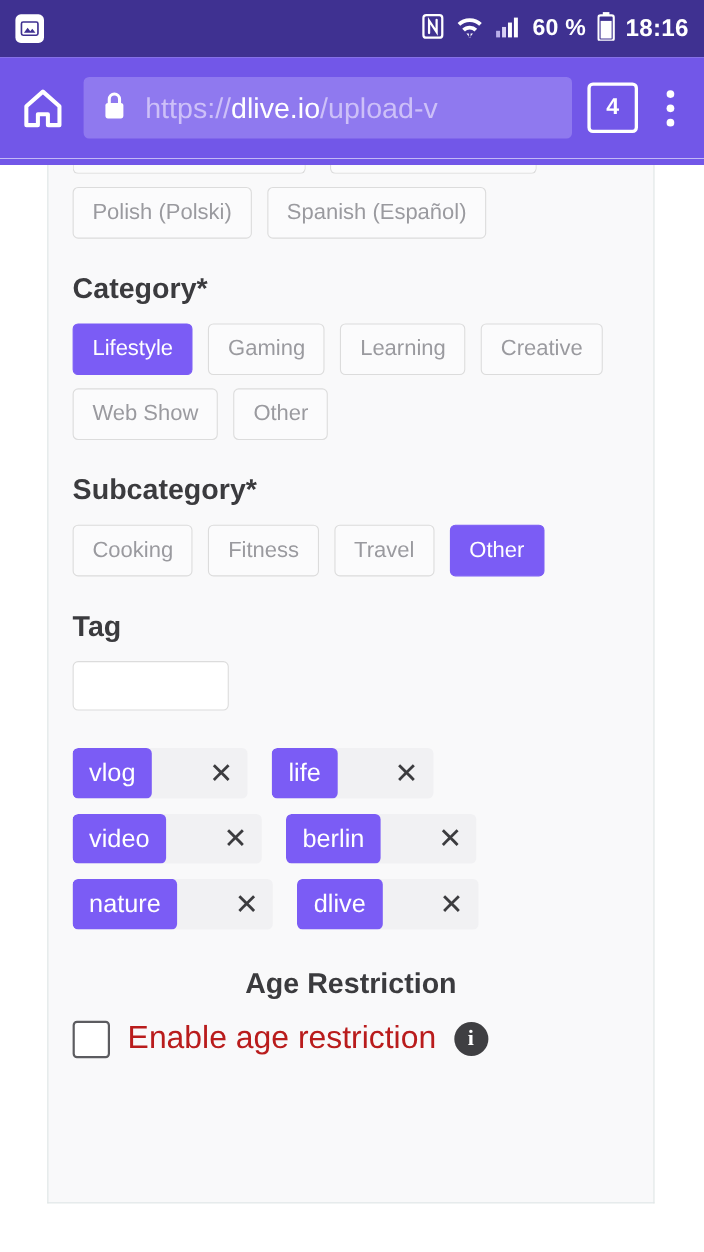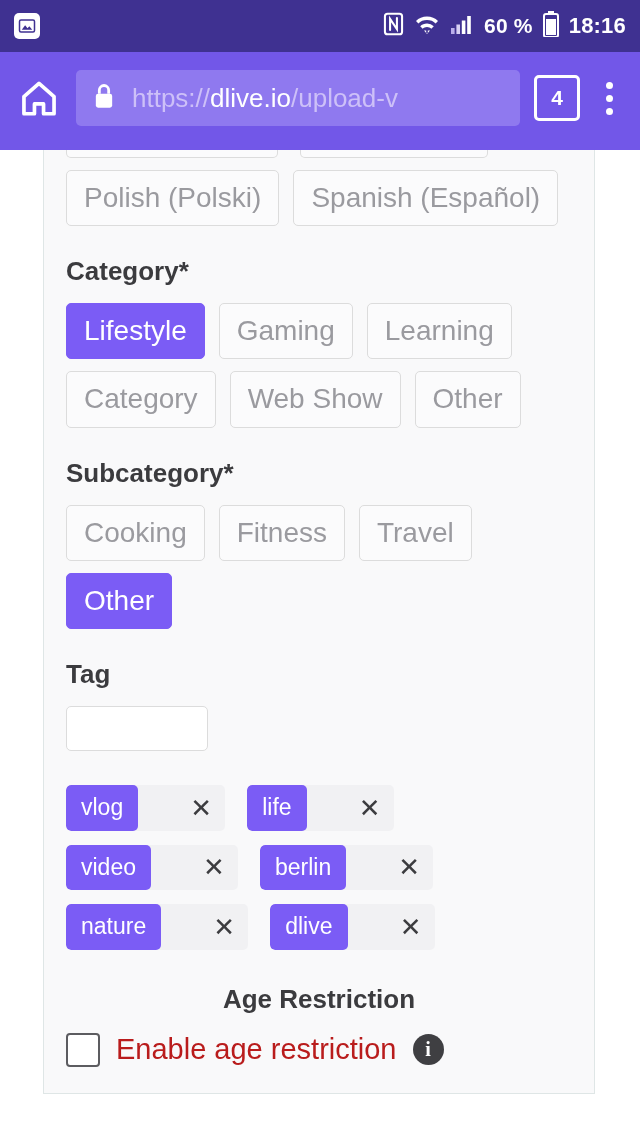--- a/index.html
+++ b/index.html
@@ -140,21 +140,21 @@
   .chip-row {
     display: flex;
     flex-wrap: wrap;
     gap: 12px 14px;
   }
   .opt-btn {
     border: 1px solid #dcdcdc;
     background: #fbfbfc;
     border-radius: 5px;
     color: #9a9a9f;
-    font-size: 28px;
+    font-size: 20px;
     padding: 11px 17px;
     line-height: 1.15;
     box-sizing: border-box;
     white-space: nowrap;
   }
   .opt-btn.selected {
     background: #7b5cf5;
     border-color: #7b5cf5;
     color: #ffffff;
   }
@@ -336,21 +336,21 @@
         <div class="opt-btn">Polish (Polski)</div>
         <div class="opt-btn">Spanish (Español)</div>
       </div>
 
       
       <div class="section-title">Category*</div>
       <div class="chip-row">
         <div class="opt-btn selected">Lifestyle</div>
         <div class="opt-btn">Gaming</div>
         <div class="opt-btn">Learning</div>
-        <div class="opt-btn">Category</div>
+        <div class="opt-btn">Creative</div>
         <div class="opt-btn">Web Show</div>
         <div class="opt-btn">Other</div>
       </div>
 
       
       <div class="section-title">Subcategory*</div>
       <div class="chip-row">
         <div class="opt-btn">Cooking</div>
         <div class="opt-btn">Fitness</div>
         <div class="opt-btn">Travel</div>

